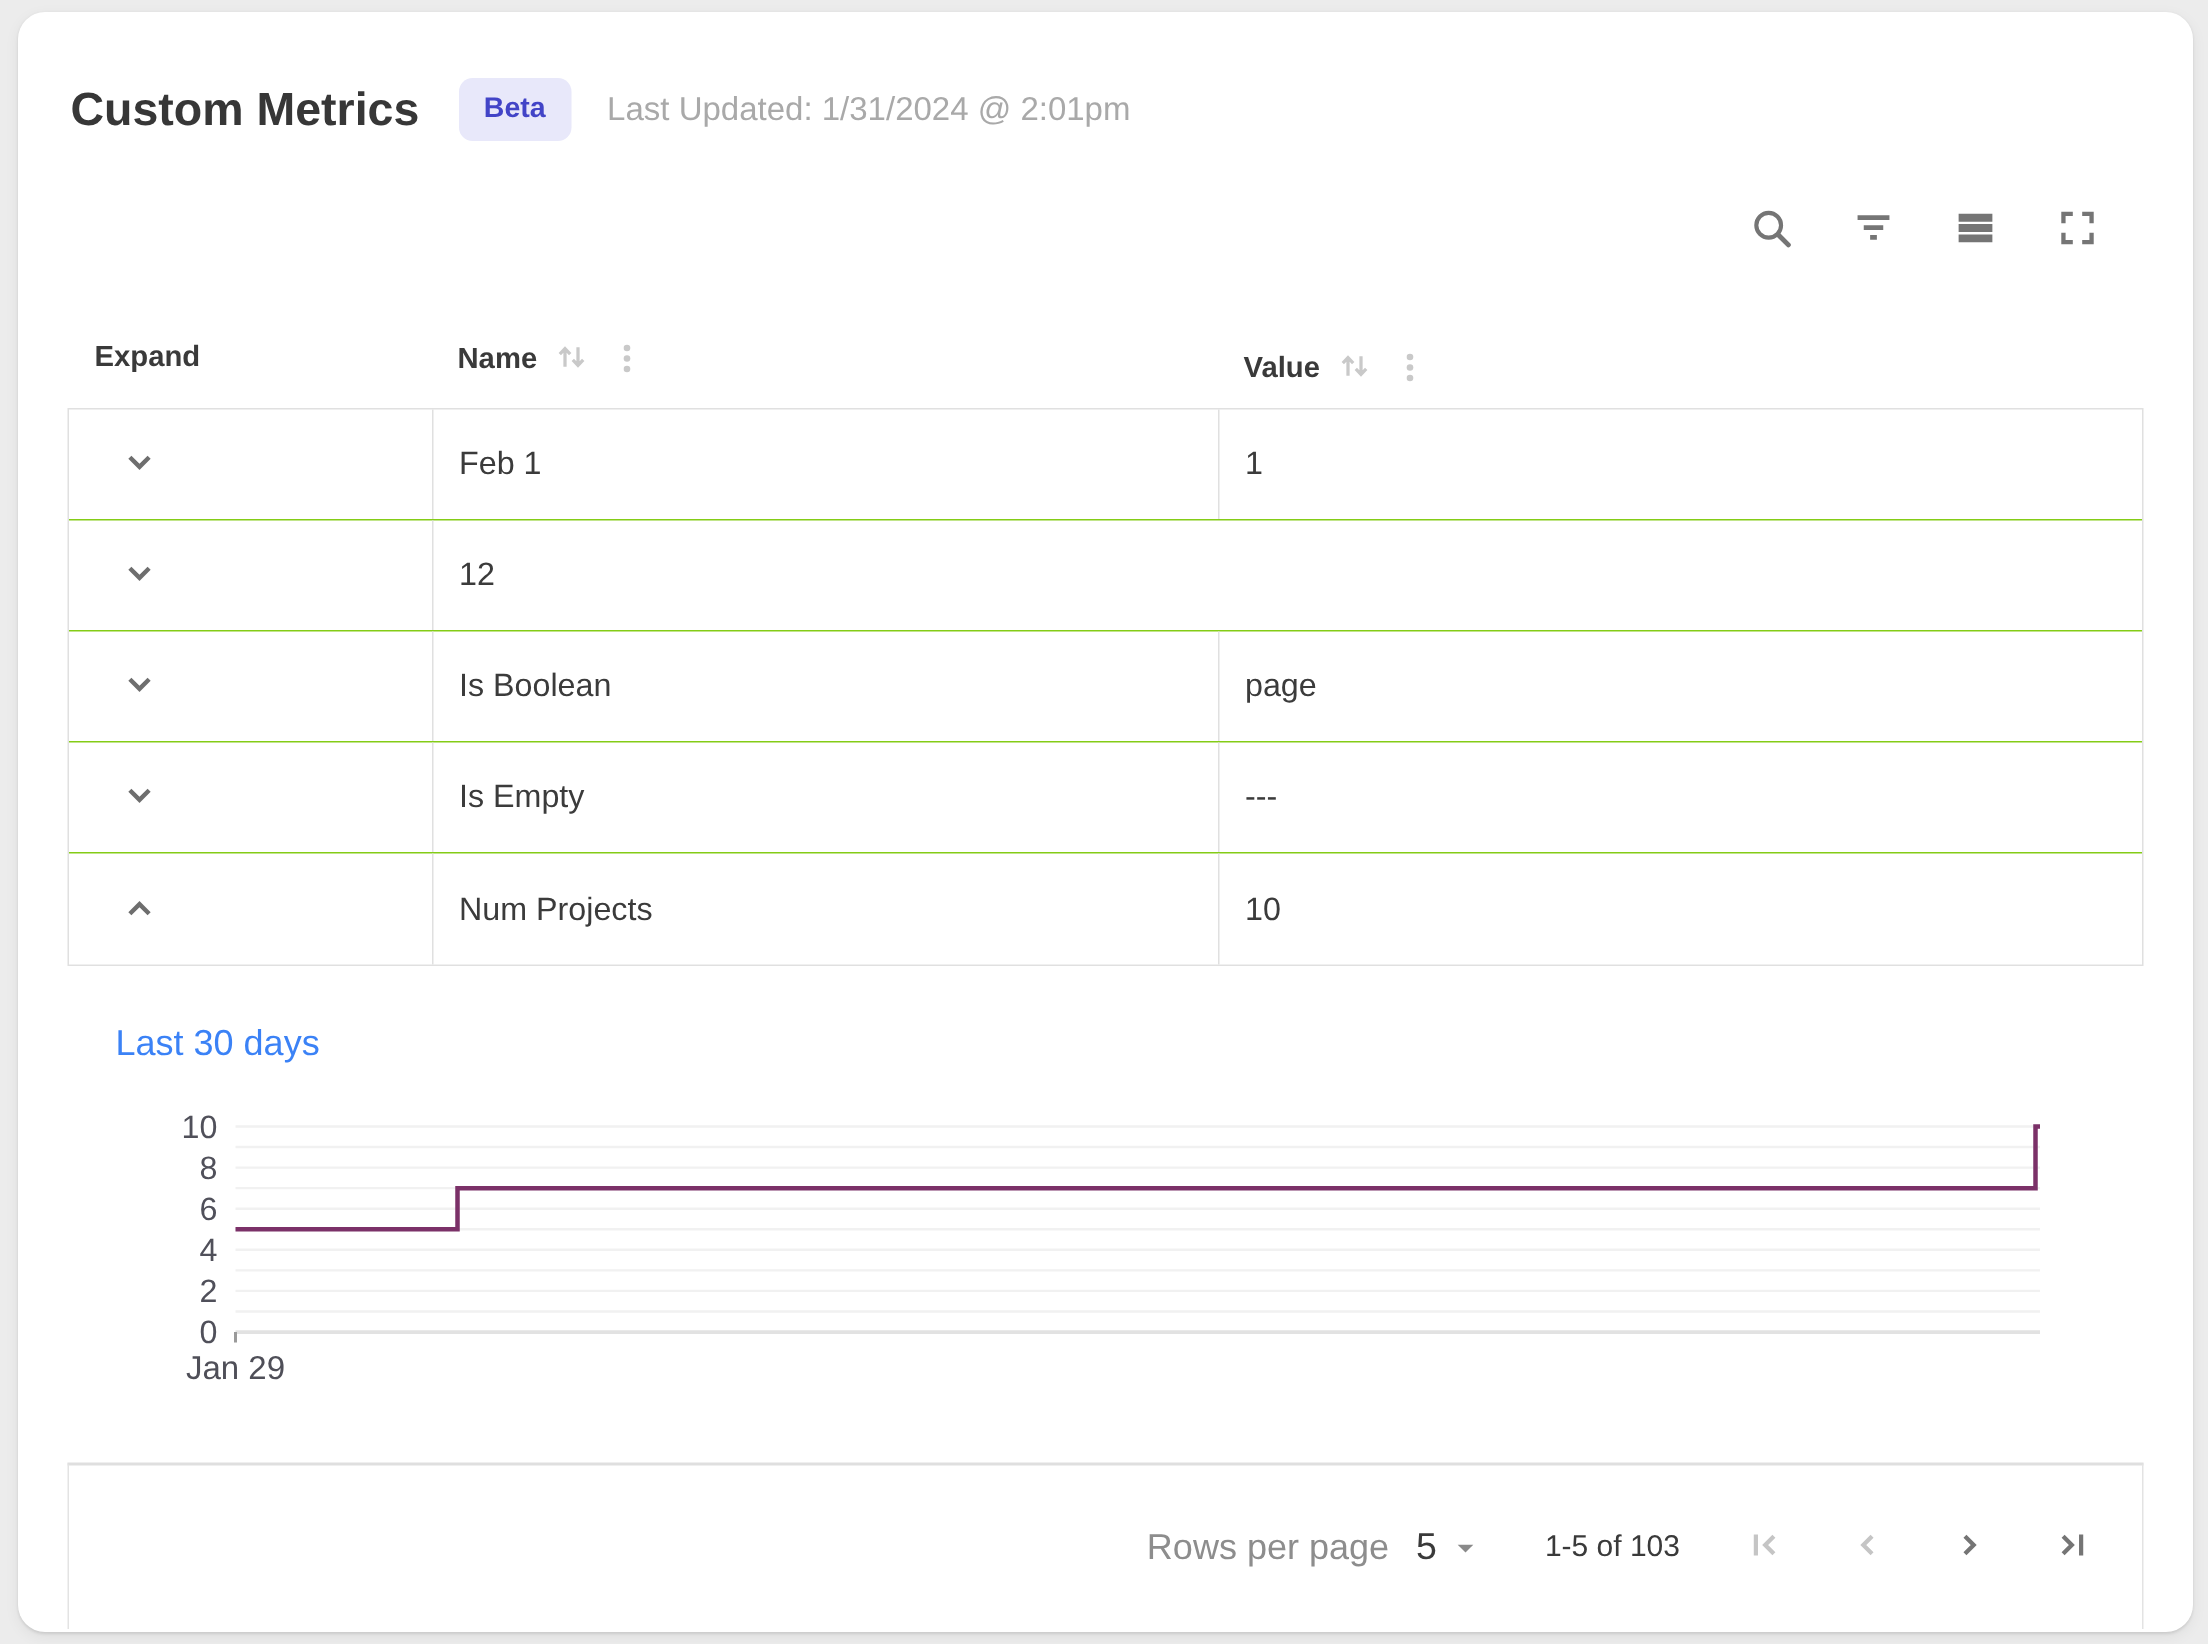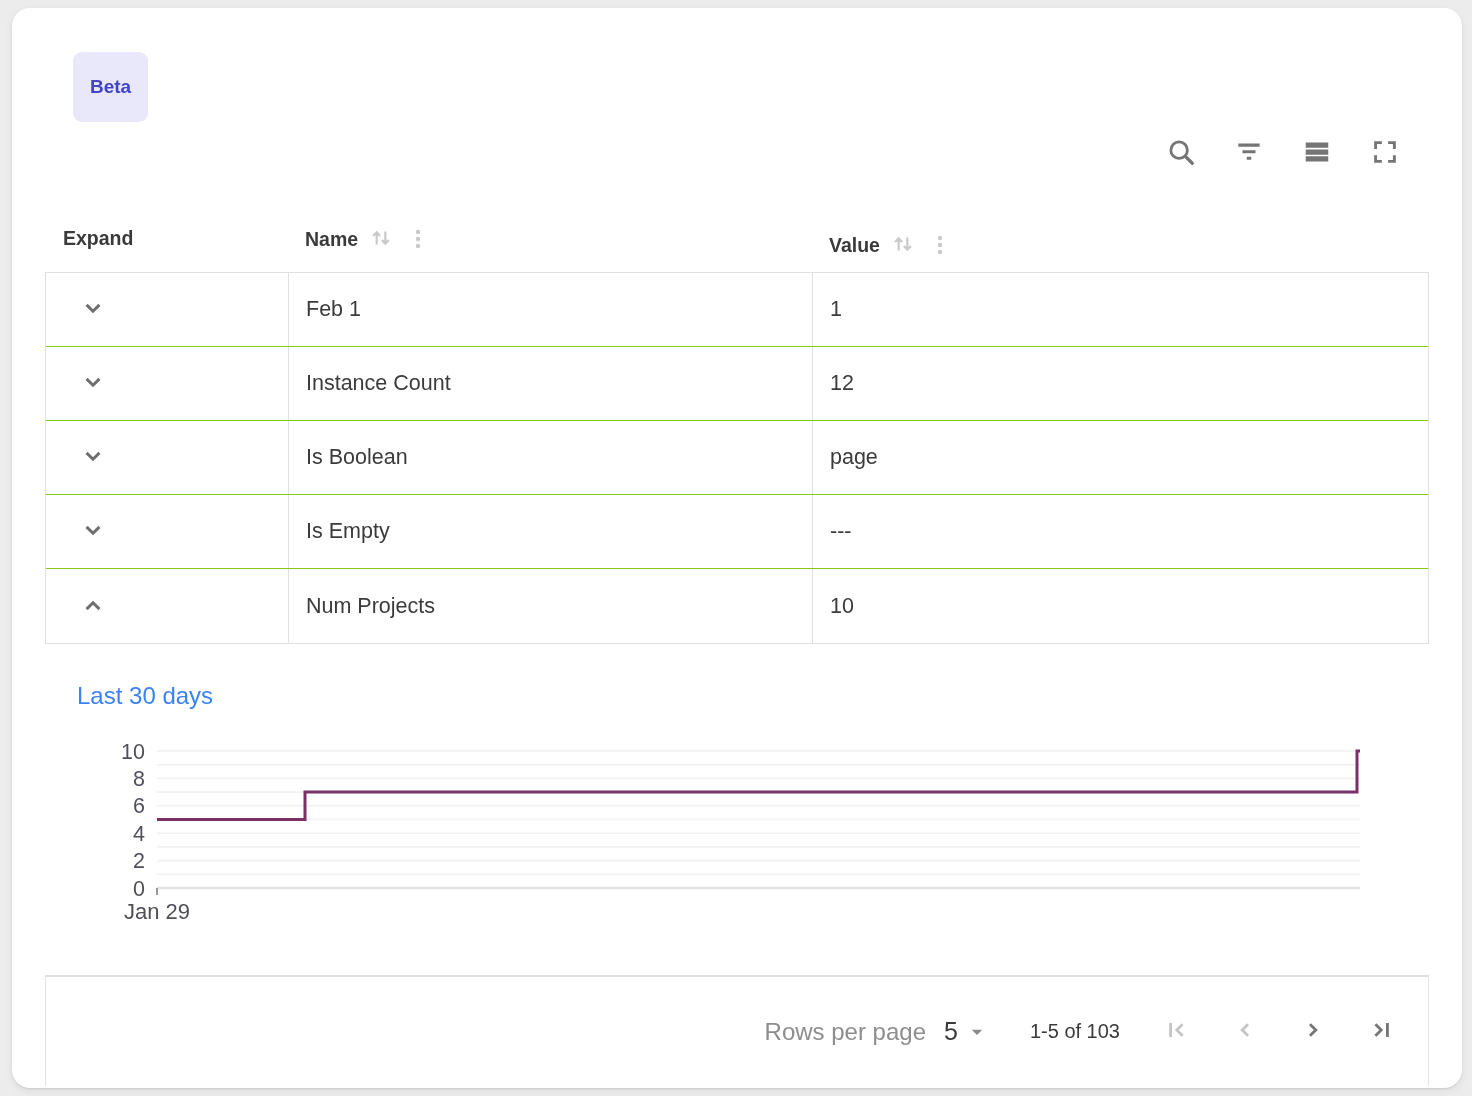--- a/index.html
+++ b/index.html
@@ -6,21 +6,21 @@
   html,body { width:1472px; height:1096px; background:#ececec;
     font-family:"Liberation Sans","DejaVu Sans",sans-serif; overflow:hidden; }
   .card { position:absolute; left:12px; top:8px; width:1450px; height:1080px;
     background:#ffffff; border-radius:18px;
     box-shadow:0 1px 2px rgba(0,0,0,.10), 0 3px 10px rgba(0,0,0,.06); }
 
   
   .header { position:absolute; left:35px; top:44px; display:flex; align-items:center; }
   .title { font-size:31px; font-weight:700; color:#373737; }
   .badge { margin-left:26px; font-size:19px; font-weight:700;
-    padding:24px 17px; border-radius:9px; }
+    padding:10px 17px; border-radius:9px; }
   .updated { margin-left:24px; font-size:22px; color:#a9a9a9; }
 
   
   .toolbar { position:absolute; top:122px; right:54px; display:flex; gap:22px; }
   .tbtn { width:46px; height:46px; display:flex; align-items:center; justify-content:center;
     background:none; border:none; color:#757575; cursor:pointer; }
   .tbtn svg { width:30px; height:30px; }
 
   
   .grid { position:absolute; left:33px; top:196px; width:1384px; }
@@ -66,21 +66,23 @@
     align-items:center; justify-content:center; color:#757575; cursor:pointer; }
   .pbtn.disabled { color:#c5c5c5; cursor:default; }
   .pbtn svg { width:28px; height:28px; }
 </style>
 </head>
 <body>
 
 <div class="card">
 
   <div class="header">
+    <span class="title">Custom Metrics</span>
     <span class="badge" id="beta-badge" style="background: rgb(232, 232, 250); color: rgb(66, 68, 199);">Beta</span>
+    <span class="updated">Last Updated: 1/31/2024 @ 2:01pm</span>
   </div>
 
   <div class="toolbar">
     <button class="tbtn">
       <span><svg viewBox="0 0 24 24">
             <circle cx="10.5" cy="10.5" r="6.6" fill="none" stroke="currentColor" stroke-width="2.2"></circle>
             <line x1="15.6" y1="15.6" x2="21" y2="21" stroke="currentColor" stroke-width="2.6" stroke-linecap="round"></line>
           </svg></span>
     </button>
     <button class="tbtn">
@@ -154,21 +156,20 @@
 
     <div class="trow">
       <div class="cell c1">
         <button class="expand-btn">
           <span class="chev-down"><svg viewBox="0 0 24 24">
                   <path d="M6.5 9.3L12 14.8l5.5-5.5" fill="none" stroke="currentColor" stroke-width="2.5"></path>
                 </svg></span>
 
         </button>
       </div>
-      <div class="cell c2">Instance Count</div>
       <div class="cell c3">12</div>
     </div>
 
     <div class="trow">
       <div class="cell c1">
         <button class="expand-btn">
           <span class="chev-down"><svg viewBox="0 0 24 24">
                   <path d="M6.5 9.3L12 14.8l5.5-5.5" fill="none" stroke="currentColor" stroke-width="2.5"></path>
                 </svg></span>
 

